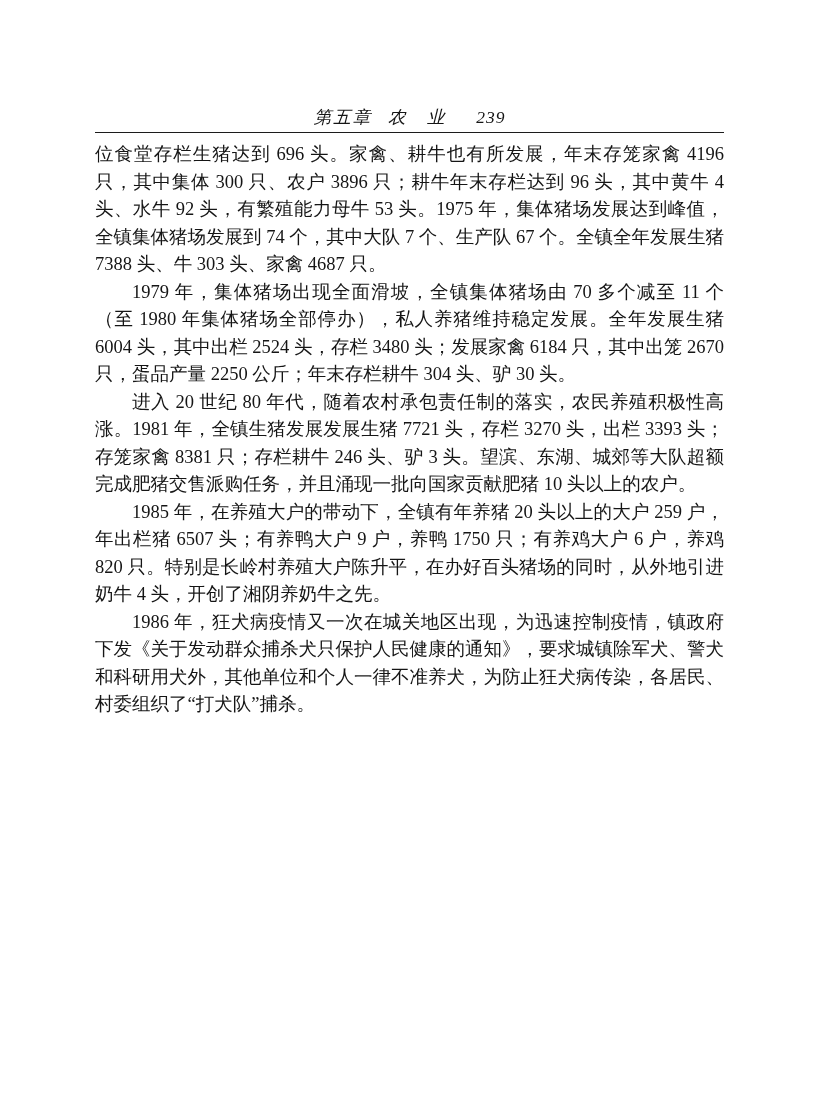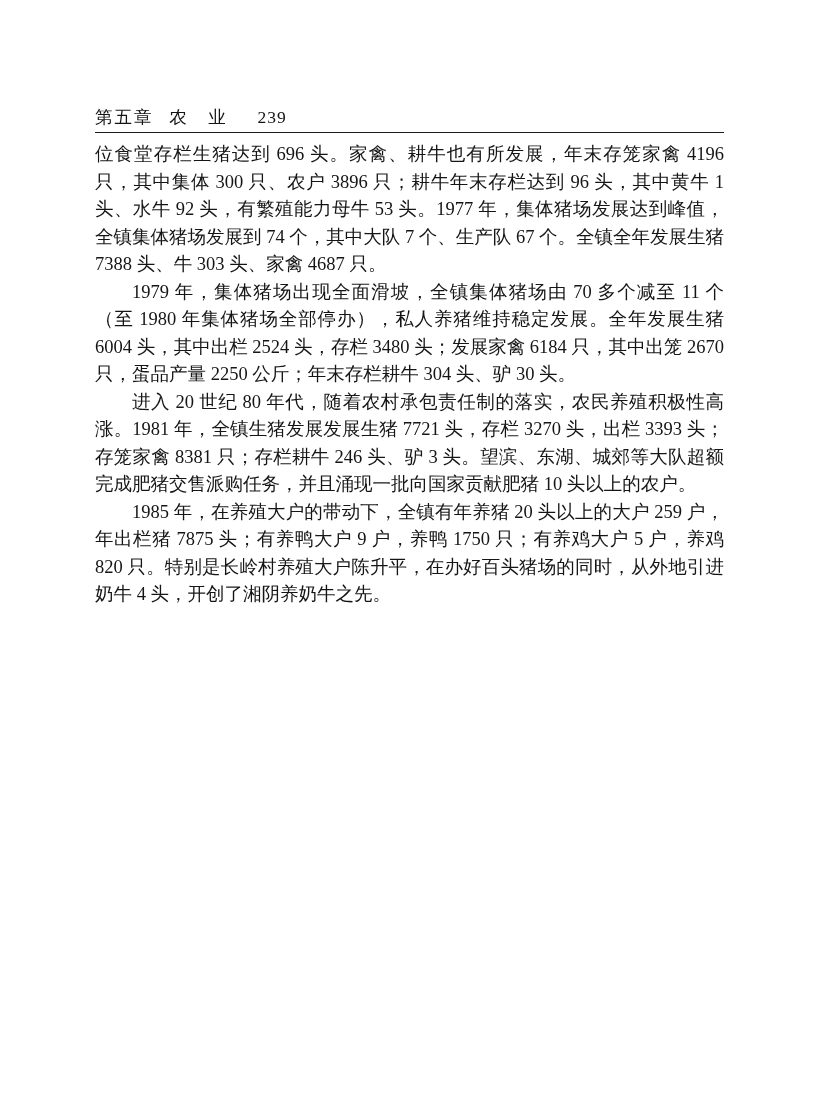--- a/index.html
+++ b/index.html
@@ -17,24 +17,25 @@
   }
   .page {
     position: absolute;
     inset: 0;
   }
   .running-header {
     position: absolute;
     top: 105px;
     left: 95px;
     width: 629px;
-    text-align: left;
+    text-align: center;
     font-size: 17.5px;
     line-height: 24px;
     white-space: nowrap;
+    font-style: italic;
   }
   .running-header .chapter { letter-spacing: 2px; }
   .running-header .section { margin-left: 0.9em; letter-spacing: 2px; }
   .running-header .pagenum { margin-left: 1.7em; letter-spacing: 1px; }
   .header-rule {
     position: absolute;
     top: 132px;
     left: 95px;
     width: 629px;
     height: 0;
@@ -63,19 +64,20 @@
 
 <div class="page">
 
   <div class="running-header">
     <span class="chapter">第五章</span><span class="section">农　业</span><span class="pagenum">239</span>
   </div>
 
   <div class="header-rule"></div>
 
   <div class="body-text">
-    <p>位食堂存栏生猪达到 696 头。家禽、耕牛也有所发展，年末存笼家禽 4196 只，其中集体 300 只、农户 3896 只；耕牛年末存栏达到 96 头，其中黄牛 1 头、水牛 92 头，有繁殖能力母牛 53 头。1977 年，集体猪场发展达到峰值，全镇集体猪场发展到 74 个，其中大队 7 个、生产队 67 个。全镇全年发展生猪 7388 头、牛 303 头、家禽 4687 只。</p>
+    <p>位食堂存栏生猪达到 696 头。家禽、耕牛也有所发展，年末存笼家禽 4196 只，其中集体 300 只、农户 3896 只；耕牛年末存栏达到 96 头，其中黄牛 4 头、水牛 92 头，有繁殖能力母牛 53 头。1975 年，集体猪场发展达到峰值，全镇集体猪场发展到 74 个，其中大队 7 个、生产队 67 个。全镇全年发展生猪 7388 头、牛 303 头、家禽 4687 只。</p>
     <p class="indent">1979 年，集体猪场出现全面滑坡，全镇集体猪场由 70 多个减至 11 个（至 1980 年集体猪场全部停办），私人养猪维持稳定发展。全年发展生猪 6004 头，其中出栏 2524 头，存栏 3480 头；发展家禽 6184 只，其中出笼 2670 只，蛋品产量 2250 公斤；年末存栏耕牛 304 头、驴 30 头。</p>
     <p class="indent">进入 20 世纪 80 年代，随着农村承包责任制的落实，农民养殖积极性高涨。1981 年，全镇生猪发展发展生猪 7721 头，存栏 3270 头，出栏 3393 头；存笼家禽 8381 只；存栏耕牛 246 头、驴 3 头。望滨、东湖、城郊等大队超额完成肥猪交售派购任务，并且涌现一批向国家贡献肥猪 10 头以上的农户。</p>
-    <p class="indent">1985 年，在养殖大户的带动下，全镇有年养猪 20 头以上的大户 259 户，年出栏猪 7875 头；有养鸭大户 9 户，养鸭 1750 只；有养鸡大户 5 户，养鸡 820 只。特别是长岭村养殖大户陈升平，在办好百头猪场的同时，从外地引进奶牛 4 头，开创了湘阴养奶牛之先。</p>
+    <p class="indent">1985 年，在养殖大户的带动下，全镇有年养猪 20 头以上的大户 259 户，年出栏猪 6507 头；有养鸭大户 9 户，养鸭 1750 只；有养鸡大户 6 户，养鸡 820 只。特别是长岭村养殖大户陈升平，在办好百头猪场的同时，从外地引进奶牛 4 头，开创了湘阴养奶牛之先。</p>
+    <p class="indent">1986 年，狂犬病疫情又一次在城关地区出现，为迅速控制疫情，镇政府下发《关于发动群众捕杀犬只保护人民健康的通知》，要求城镇除军犬、警犬和科研用犬外，其他单位和个人一律不准养犬，为防止狂犬病传染，各居民、村委组织了“打犬队”捕杀。</p>
   </div>
 
 </div>
 
 </body></html>

